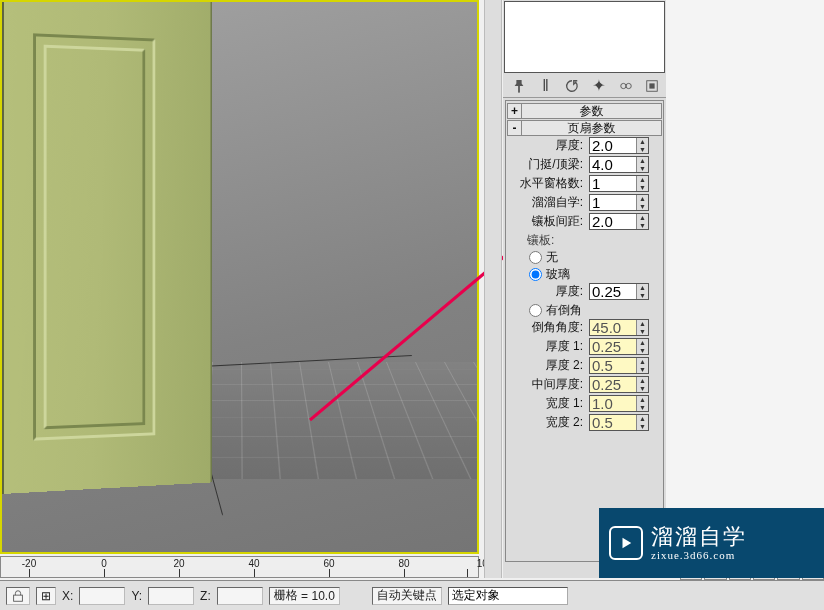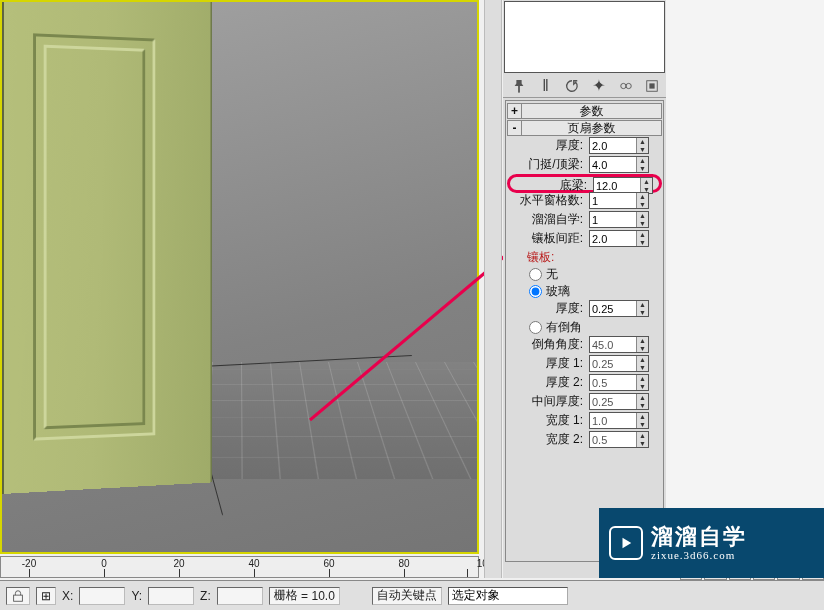--- a/index.html
+++ b/index.html
@@ -100,39 +100,39 @@
 
   .param-row {
     display: flex; align-items: flex-start; height: 19px; gap: 2px;
     font-size: 12px; color: #111; padding-left: 2px;
   }
   .param-row .label { flex: 0 0 78px; text-align: right; padding-right: 4px; white-space: nowrap;}
   .spinner {
     display: flex; align-items: stretch; height: 17px; width: 60px;
     border: 1px solid #555; background: #fff;
   }
-  .spinner.disabled { background: #ffffff; color: #888; }
+  .spinner.disabled { background: #fef9c3; color: #888; }
   .spinner input {
-    border: none; width: 46px; font-size: 11px; padding-left: 2px; background: transparent;
+    border: none; width: 46px; font-size: 15px; padding-left: 2px; background: transparent;
     font-family: inherit;
   }
   .spinner .arrows {
     width: 12px; display: flex; flex-direction: column; border-left: 1px solid #888;
   }
   .spinner .arrows span {
     flex: 1; font-size: 7px; line-height: 7px; text-align: center; background: #ddd; color: #333;
   }
   .highlight-row {
     border: 3px solid #e8004c; border-radius: 12px; padding: 0 3px; margin: -1px 0;
   }
 
   .radio-group { padding-left: 22px; font-size: 12px; }
   .radio-group label { display: block; line-height: 17px; color: #111; }
   .radio-group input { vertical-align: middle; margin-right: 4px; }
-  .section-label { font-size: 12px; color: #b91c1c; padding-left: 20px; line-height: 17px; }
+  .section-label { font-size: 12px; color: #404040; padding-left: 20px; line-height: 17px; }
 
   .statusbar {
     position: absolute; left: 0; bottom: 0; width: 824px; height: 30px;
     background: #e0e0e0; border-top: 1px solid #888;
     display: flex; align-items: center; font-size: 12px; color: #222;
     gap: 6px; padding-left: 6px;
   }
   .statusbar .cell {
     border: 1px inset #bbb; background: #f5f5f5; height: 18px; display: inline-flex; align-items: center; padding: 0 4px;
   }
@@ -144,21 +144,21 @@
     position: absolute; left: 599px; top: 508px; width: 225px; height: 70px;
     background: #08486e; color: #fff; display: flex; align-items: center;
     gap: 8px; padding-left: 10px;
   }
   .watermark .logo {
     width: 34px; height: 34px; border: 2px solid #fff; border-radius: 6px;
     display: flex; align-items: center; justify-content: center;
   }
   .watermark .logo svg { width: 14px; height: 14px; }
   .watermark .txt { display: flex; flex-direction: column; line-height: 1.1;}
-  .watermark .txt .main { font-size: 22px; font-weight: bold; letter-spacing: 2px;}
+  .watermark .txt .main { font-size: 22px; font-weight: normal; letter-spacing: 2px;}
   .watermark .txt .sub { font-size: 11px; letter-spacing: 1px; font-family: Liberation Serif, serif; }
 
   .right-strip {
     position: absolute; left: 666px; top: 0; width: 158px; height: 508px;
     background: #f4f4f4;
   }
   .transport {
     position: absolute; left: 680px; bottom: 30px; width: 144px; height: 20px;
     display: flex; gap: 2px;
   }
@@ -257,30 +257,20 @@
     <div class="param-row">
       <span class="label">门挺/顶梁:</span>
       <span class="spinner">
           <input value="4.0" style="">
           <span class="arrows">
             <span>▲</span>
             <span>▼</span>
           </span>
         </span>
     </div>
-    <div class="param-row highlight-row">
-      <span class="label">底梁:</span>
-      <span class="spinner">
-          <input value="12.0" style="">
-          <span class="arrows">
-            <span>▲</span>
-            <span>▼</span>
-          </span>
-        </span>
-    </div>
     <div class="param-row">
       <span class="label">水平窗格数:</span>
       <span class="spinner">
           <input value="1" style="">
           <span class="arrows">
             <span>▲</span>
             <span>▼</span>
           </span>
         </span>
     </div>

